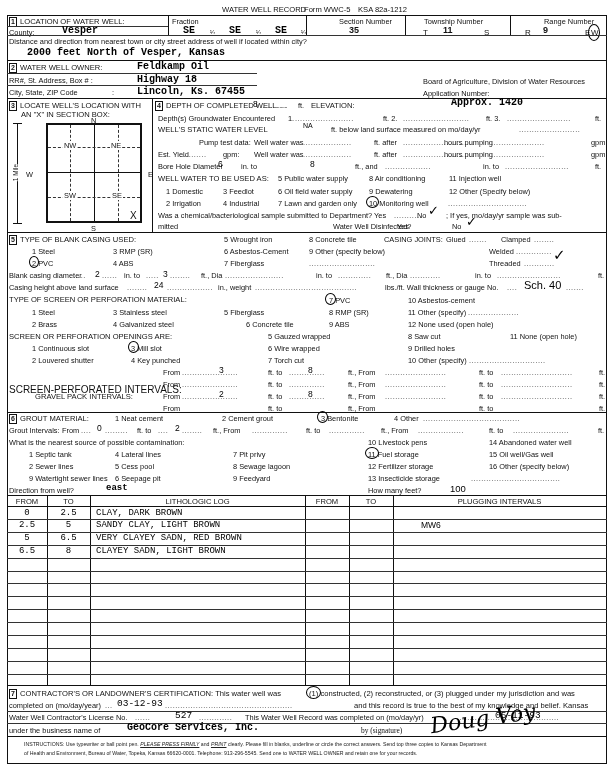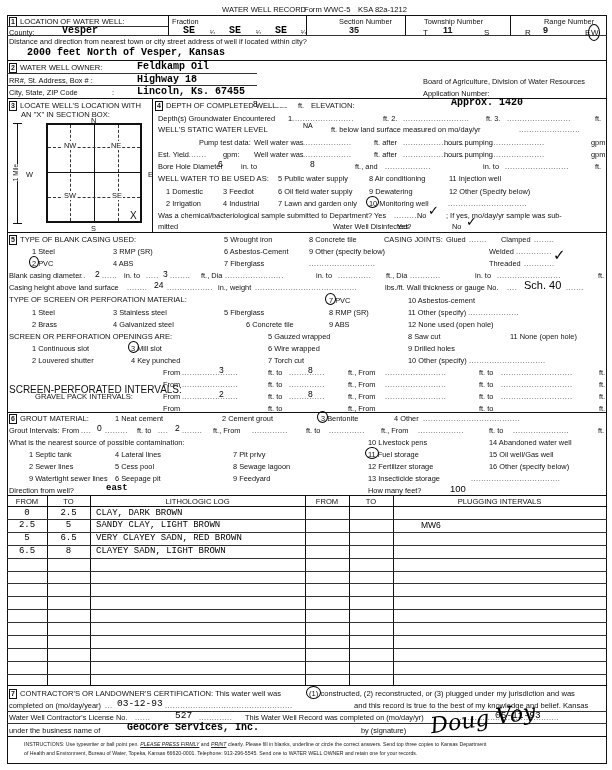--- a/index.html
+++ b/index.html
@@ -486,17 +486,17 @@
 <div class="abs" style="left:9px;top:713px;">Water Well Contractor's License No.</div>
 <div class="abs dots" style="left:135px;top:713px;">......</div>
 <div class="abs mono-s" style="left:175px;top:710px;font-size:9.5px;">527</div>
 <div class="abs dots" style="left:199px;top:713px;">.............</div>
 <div class="abs" style="left:245px;top:713px;">This Water Well Record was completed on (mo/day/yr)</div>
 <div class="abs dots" style="left:457px;top:713px;">........................................</div>
 <div class="abs mono-s" style="left:495px;top:710px;font-size:9.5px;">05-11-93</div>
 <div class="hlt" style="left:7px;top:723px;width:600px;"></div>
 <div class="abs" style="left:9px;top:726px;">under the business name of</div>
 <div class="abs mono" style="left:127px;top:722px;">GeoCore Services, Inc.</div>
-<div class="abs" style="left:361px;top:726px;">by (signature)</div>
+<div class="abs" style="left:361px;top:726px;font-family:Liberation Serif, serif;">by (signature)</div>
 <div class="abs" style="left:430px;top:706px;font-family:'DejaVu Serif',serif;font-style:italic;font-size:22px;transform:rotate(-8deg);color:#000;">Doug Voy</div>
 <div class="hl" style="left:7px;top:736px;width:600px;"></div>
 <div class="abs small" style="left:24px;top:741px;"><span>INSTRUCTIONS: Use typewriter or ball point pen. </span><span style="text-decoration:underline;font-style:italic">PLEASE PRESS FIRMLY</span><span> and </span><span style="text-decoration:underline;font-style:italic">PRINT</span><span> clearly. Please fill in blanks, underline or circle the correct answers. Send top three copies to Kansas Department</span></div>
 <div class="abs small" style="left:24px;top:750px;">of Health and Environment, Bureau of Water, Topeka, Kansas 66620-0001. Telephone: 913-296-5545. Send one to WATER WELL OWNER and retain one for your records.</div>
 
 </body></html>

